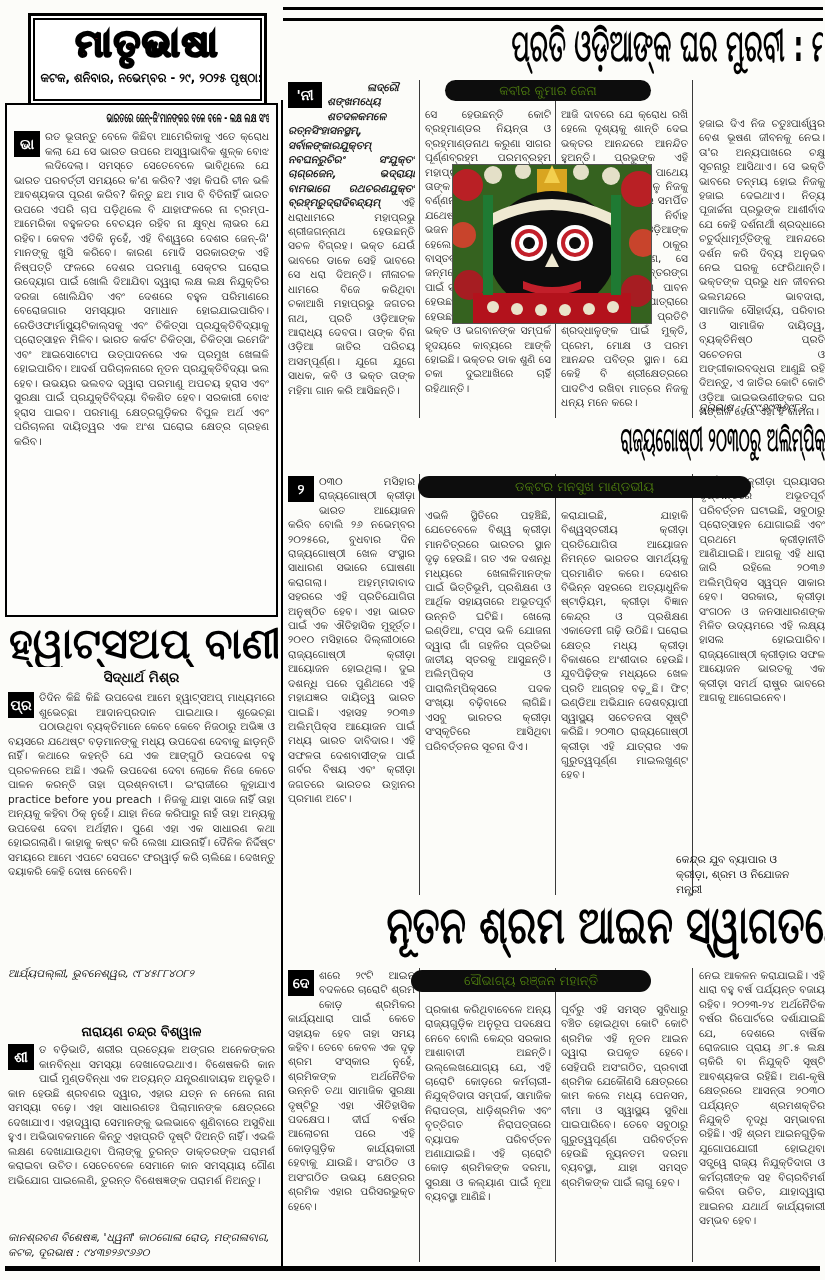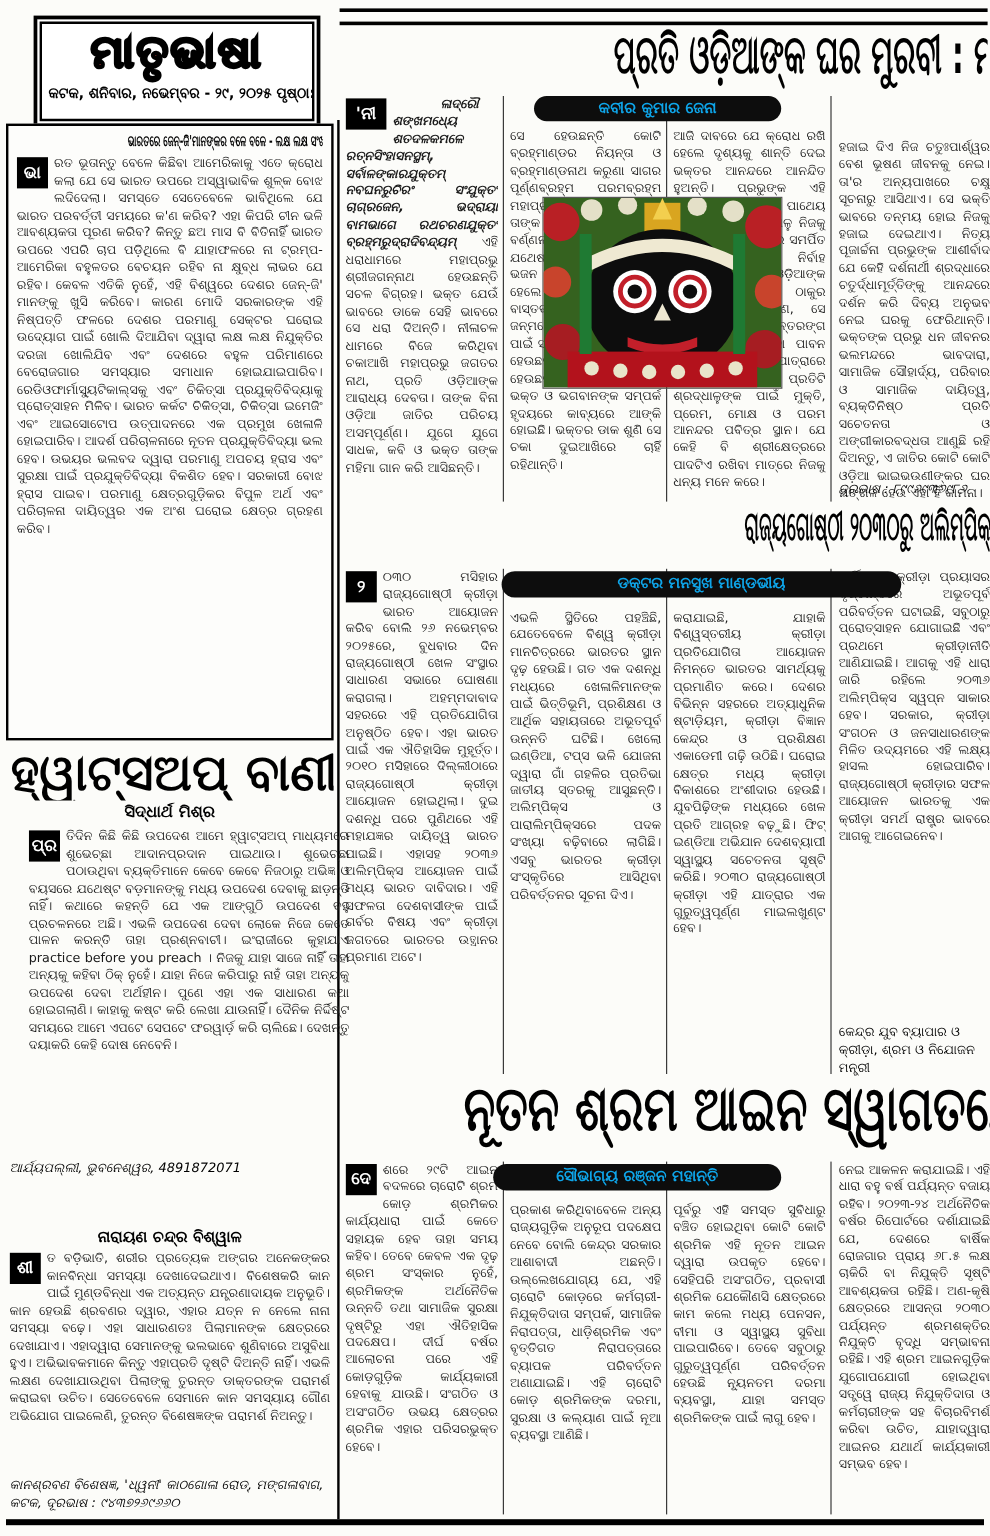--- a/index.html
+++ b/index.html
@@ -12,22 +12,22 @@
   .mast-title{margin-top:6px;height:48px;font-size:37px;font-weight:900;color:#ef4444;
               -webkit-text-stroke:2.5px #000;text-shadow:0 0 1px #000;letter-spacing:2px;overflow:hidden;}
   .mast-date{height:22px;font-size:12.5px;font-weight:bold;color:#000;overflow:hidden;}
   .toprule{left:283px;top:7px;width:540px;height:8px;border-top:3px solid #000;border-bottom:3px solid #000;}
   .vdiv{left:281px;top:100px;width:2px;height:1166px;background:#000;}
   .botrule{left:5px;top:1266px;width:815px;height:5px;background:#000;}
   
   .hwrap{position:absolute;text-align:center;font-weight:900;color:#000;overflow:hidden;line-height:1.05;}
   .fitline{display:inline-block;white-space:nowrap;transform-origin:center;}
   
-  .pill{position:absolute;background:#0d0d0d;border-radius:12px;color:#0ea5e9;text-align:center;
-        font-weight:bold;font-size:13px;line-height:21px;overflow:hidden;z-index:4;}
+  .pill{position:absolute;background:#0d0d0d;border-radius:12px;color:#4d7c0f;text-align:center;
+        font-weight:normal;font-size:13px;line-height:21px;overflow:hidden;z-index:4;}
   
   .art{position:absolute;}
   .col{position:absolute;width:127px;text-align:justify;font-size:10.6px;line-height:1.36;
        overflow:hidden;color:#191919;}
   .sep{position:absolute;width:1px;background:#3a3a3a;}
   .dc{float:left;width:26px;height:26px;background:#000;color:#fff;font-weight:bold;
       font-size:14px;line-height:26px;text-align:center;margin:2px 5px 2px 0;}
   .dcw{width:34px;}
   .verse{font-weight:bold;font-style:italic;margin-left:40px;}
   .sig{position:absolute;font-weight:normal;font-size:10.8px;line-height:1.4;color:#000;}
@@ -135,21 +135,21 @@
     </div>
     <div class="col" style="left:137px;top:86px;height:387px;width:126px;">
       <span>ଏଭଳି ସ୍ଥିତିରେ ପହଞ୍ଚିଛି, ଯେତେବେଳେ ବିଶ୍ୱ କ୍ରୀଡ଼ା ମାନଚିତ୍ରରେ ଭାରତର ସ୍ଥାନ ଦୃଢ଼ ହେଉଛି। ଗତ ଏକ ଦଶନ୍ଧି ମଧ୍ୟରେ ଖେଳାଳିମାନଙ୍କ ପାଇଁ ଭିତ୍ତିଭୂମି, ପ୍ରଶିକ୍ଷଣ ଓ ଆର୍ଥିକ ସହାୟତାରେ ଅଭୂତପୂର୍ବ ଉନ୍ନତି ଘଟିଛି। ଖେଲୋ ଇଣ୍ଡିଆ, ଟପ୍ସ ଭଳି ଯୋଜନା ଦ୍ୱାରା ଗାଁ ଗହଳିର ପ୍ରତିଭା ଜାତୀୟ ସ୍ତରକୁ ଆସୁଛନ୍ତି। ଅଲିମ୍ପିକ୍ସ ଓ ପାରାଲିମ୍ପିକ୍ସରେ ପଦକ ସଂଖ୍ୟା ବଢ଼ିବାରେ ଲାଗିଛି। ଏସବୁ ଭାରତର କ୍ରୀଡ଼ା ସଂସ୍କୃତିରେ ଆସିଥିବା ପରିବର୍ତ୍ତନର ସୂଚନା ଦିଏ।</span>
     </div>
     <div class="col" style="left:273px;top:86px;height:387px;">
       <span>କରାଯାଇଛି, ଯାହାକି ବିଶ୍ୱସ୍ତରୀୟ କ୍ରୀଡ଼ା ପ୍ରତିଯୋଗିତା ଆୟୋଜନ ନିମନ୍ତେ ଭାରତର ସାମର୍ଥ୍ୟକୁ ପ୍ରମାଣିତ କରେ। ଦେଶର ବିଭିନ୍ନ ସହରରେ ଅତ୍ୟାଧୁନିକ ଷ୍ଟାଡ଼ିୟମ, କ୍ରୀଡ଼ା ବିଜ୍ଞାନ କେନ୍ଦ୍ର ଓ ପ୍ରଶିକ୍ଷଣ ଏକାଡେମୀ ଗଢ଼ି ଉଠିଛି। ଘରୋଇ କ୍ଷେତ୍ର ମଧ୍ୟ କ୍ରୀଡ଼ା ବିକାଶରେ ଅଂଶୀଦାର ହେଉଛି। ଯୁବପିଢ଼ିଙ୍କ ମଧ୍ୟରେ ଖେଳ ପ୍ରତି ଆଗ୍ରହ ବଢ଼ୁଛି। ଫିଟ୍ ଇଣ୍ଡିଆ ଅଭିଯାନ ଦେଶବ୍ୟାପୀ ସ୍ୱାସ୍ଥ୍ୟ ସଚେତନତା ସୃଷ୍ଟି କରିଛି। ୨୦୩୦ ରାଜ୍ୟଗୋଷ୍ଠୀ କ୍ରୀଡ଼ା ଏହି ଯାତ୍ରାର ଏକ ଗୁରୁତ୍ୱପୂର୍ଣ୍ଣ ମାଇଲଖୁଣ୍ଟ ହେବ।</span>
     </div>
     <div class="col" style="left:411px;top:52px;height:375px;width:126px;">
       <span>ବାର୍ମିଂହାମ, କ୍ରୀଡ଼ା ପ୍ରୟାସର ଦୃଷ୍ଟାନ୍ତରେ ଅଭୂତପୂର୍ବ ପରିବର୍ତ୍ତନ ଘଟାଇଛି, ସବୁଠାରୁ ପ୍ରୋତ୍ସାହନ ଯୋଗାଇଛି ଏବଂ ପ୍ରଥମେ କ୍ରୀଡ଼ାନୀତି ଆଣିଯାଇଛି। ଆଗକୁ ଏହି ଧାରା ଜାରି ରହିଲେ ୨୦୩୬ ଅଲିମ୍ପିକ୍ସ ସ୍ୱପ୍ନ ସାକାର ହେବ। ସରକାର, କ୍ରୀଡ଼ା ସଂଗଠନ ଓ ଜନସାଧାରଣଙ୍କ ମିଳିତ ଉଦ୍ୟମରେ ଏହି ଲକ୍ଷ୍ୟ ହାସଲ ହୋଇପାରିବ। ରାଜ୍ୟଗୋଷ୍ଠୀ କ୍ରୀଡ଼ାର ସଫଳ ଆୟୋଜନ ଭାରତକୁ ଏକ କ୍ରୀଡ଼ା ସମର୍ଥ ରାଷ୍ଟ୍ର ଭାବରେ ଆଗକୁ ଆଗେଇନେବ।</span>
     </div>
-    <div class="sig" style="left:411px;top:430px;width:126px;">କେନ୍ଦ୍ର ଯୁବ ବ୍ୟାପାର ଓ କ୍ରୀଡ଼ା, ଶ୍ରମ ଓ ନିଯୋଜନ ମନ୍ତ୍ରୀ</div>
+    <div class="sig" style="left:388px;top:430px;width:126px;">କେନ୍ଦ୍ର ଯୁବ ବ୍ୟାପାର ଓ କ୍ରୀଡ଼ା, ଶ୍ରମ ଓ ନିଯୋଜନ ମନ୍ତ୍ରୀ</div>
   </div>
 
   <div class="art" style="left:288px;top:898px;width:537px;height:364px;">
     <div class="hwrap" style="left:0;top:0;width:537px;height:62px;font-size:52px;">
       <span class="fitline" style="transform: scaleX(0.732);">ନୂତନ ଶ୍ରମ ଆଇନ ସ୍ୱାଗତଯୋଗ୍ୟ</span>
     </div>
     <div class="pill" style="left:123px;top:72px;width:240px;height:22px;line-height:22px;">
       <span class="fitline">ସୌଭାଗ୍ୟ ରଞ୍ଜନ ମହାନ୍ତି</span>
     </div>
     <div class="sep" style="left:131px;top:70px;height:294px;"></div>
@@ -177,24 +177,24 @@
     <div class="lbody" style="height:465px;">
       <span class="dc">ଭା</span><span>ରତ ଭୂତାନ୍ତୁ ବେଳେ କିଛିବା ଆମେରିକାକୁ ଏତେ କ୍ରୋଧ କଲା ଯେ ସେ ଭାରତ ଉପରେ ଅସ୍ୱାଭାବିକ ଶୁଳ୍କ ବୋଝ ଲଦିଦେଲା। ସମସ୍ତେ ସେତେବେଳେ ଭାବିଥିଲେ ଯେ ଭାରତ ପରବର୍ତ୍ତୀ ସମୟରେ କ'ଣ କରିବ? ଏହା କିପରି ଚୀନ ଭଳି ଆବଶ୍ୟକତା ପୂରଣ କରିବ? କିନ୍ତୁ ଛଅ ମାସ ବି ବିତିନାହିଁ ଭାରତ ଉପରେ ଏପରି ଚାପ ପଡ଼ିଥିଲେ ବି ଯାହାଫଳରେ ନା ଟ୍ରମ୍ପ-ଆମେରିକା ବହୁଳତର ବେଚୟନ ରହିବ ନା କ୍ଷୁବ୍ଧ ଲାଭର ଯେ ରହିବ। କେବଳ ଏତିକି ନୁହେଁ, ଏହି ବିଶ୍ୱରେ ଦେଶର ଜେନ୍-ଜି' ମାନଙ୍କୁ ଖୁସି କରିବେ। କାରଣ ମୋଦି ସରକାରଙ୍କ ଏହି ନିଷ୍ପତ୍ତି ଫଳରେ ଦେଶର ପରମାଣୁ ସେକ୍ଟର ଘରୋଇ ଉଦ୍ୟୋଗ ପାଇଁ ଖୋଲି ଦିଆଯିବା ଦ୍ୱାରା ଲକ୍ଷ ଲକ୍ଷ ନିଯୁକ୍ତିର ଦରଜା ଖୋଲିଯିବ ଏବଂ ଦେଶରେ ବହୁଳ ପରିମାଣରେ ବେରୋଜଗାର ସମସ୍ୟାର ସମାଧାନ ହୋଇଯାଇପାରିବ।</span>
       <span>ରେଡିଓଫାର୍ମାସ୍ୟୁଟିକାଲ୍ସକୁ ଏବଂ ଚିକିତ୍ସା ପ୍ରଯୁକ୍ତିବିଦ୍ୟାକୁ ପ୍ରୋତ୍ସାହନ ମିଳିବ। ଭାରତ କର୍କଟ ଚିକିତ୍ସା, ଚିକିତ୍ସା ଇମେଜିଂ ଏବଂ ଆଇସୋଟୋପ ଉତ୍ପାଦନରେ ଏକ ପ୍ରମୁଖ ଖେଳାଳି ହୋଇପାରିବ। ଆଦର୍ଶ ପରିଚାଳନାରେ ନୂତନ ପ୍ରଯୁକ୍ତିବିଦ୍ୟା ଭଲ ହେବ। ଉଭୟର ଭଲବଦ ଦ୍ୱାରା ପରମାଣୁ ଅପଚୟ ହ୍ରାସ ଏବଂ ସୁରକ୍ଷା ପାଇଁ ପ୍ରଯୁକ୍ତିବିଦ୍ୟା ବିକଶିତ ହେବ। ସରକାରୀ ବୋଝ ହ୍ରାସ ପାଇବ। ପରମାଣୁ କ୍ଷେତ୍ରଗୁଡ଼ିକର ବିପୁଳ ଅର୍ଥ ଏବଂ ପରିଚାଳନା ଦାୟିତ୍ୱର ଏକ ଅଂଶ ଘରୋଇ କ୍ଷେତ୍ର ଗ୍ରହଣ କରିବ।</span>
     </div>
   </div>
 
   <div class="hwrap" style="left:5px;top:622px;width:273px;height:45px;font-size:42px;">
     <span class="fitline" style="transform: scaleX(0.972);">ହ୍ୱାଟ୍ସଅପ୍ ବାଣୀ</span>
   </div>
   <div class="byline-c" style="left:5px;top:669px;width:273px;height:17px;font-size:13.5px;">ସିଦ୍ଧାର୍ଥ ମିଶ୍ର</div>
-  <div class="abs lbody" style="left:24px;top:690px;width:267px;height:274px;">
+  <div class="abs lbody" style="left:8px;top:690px;width:267px;height:274px;">
     <span class="dc">ପ୍ର</span><span>ତିଦିନ କିଛି କିଛି ଉପଦେଶ ଆମେ ହ୍ୱାଟ୍ସଅପ୍ ମାଧ୍ୟମରେ ଶୁଭେଚ୍ଛା ଆଦାନପ୍ରଦାନ ପାଇଥାଉ। ଶୁଭେଚ୍ଛା ପଠାଉଥିବା ବ୍ୟକ୍ତିମାନେ କେବେ କେବେ ନିଜଠାରୁ ଅଭିଜ୍ଞ ଓ ବୟସରେ ଯଥେଷ୍ଟ ବଡ଼ମାନଙ୍କୁ ମଧ୍ୟ ଉପଦେଶ ଦେବାକୁ ଛାଡ଼ନ୍ତି ନାହିଁ। କଥାରେ କହନ୍ତି ଯେ ଏକ ଆଙ୍ଗୁଠି ଉପଦେଶ ବହୁ ପ୍ରଚଳନରେ ଅଛି। ଏଭଳି ଉପଦେଶ ଦେବା ଲୋକେ ନିଜେ କେତେ ପାଳନ କରନ୍ତି ତାହା ପ୍ରଶ୍ନବାଚୀ। ଇଂରାଜୀରେ କୁହାଯାଏ practice before you preach । ନିଜକୁ ଯାହା ସାଜେ ନାହିଁ ତାହା ଅନ୍ୟକୁ କହିବା ଠିକ୍ ନୁହେଁ। ଯାହା ନିଜେ କରିପାରୁ ନାହଁ ତାହା ଅନ୍ୟକୁ ଉପଦେଶ ଦେବା ଅର୍ଥହୀନ। ପୁଣେ ଏହା ଏକ ସାଧାରଣ କଥା ହୋଇଗଲାଣି। କାହାକୁ କଷ୍ଟ କରି ଲେଖା ଯାଉନାହିଁ। ଦୈନିକ ନିର୍ଦ୍ଦିଷ୍ଟ ସମୟରେ ଆମେ ଏପଟେ ସେପଟେ ଫରୱାର୍ଡ଼ କରି ଚାଲିଛେ। ଦେଖନ୍ତୁ ଦୟାକରି କେହି ଦୋଷ ନେବେନି।</span>
   </div>
-  <div class="sig it" style="left:8px;top:966px;width:267px;">ଆର୍ଯ୍ୟପଲ୍ଲୀ, ଭୁବନେଶ୍ୱର, 4891872071</div>
+  <div class="sig it" style="left:8px;top:966px;width:267px;">ଆର୍ଯ୍ୟପଲ୍ଲୀ, ଭୁବନେଶ୍ୱର, ୯୮୪୫୮୮୪୦୮୨</div>
 
   <div class="byline-c" style="left:5px;top:1024px;width:273px;height:16px;font-size:13px;">ନାରାୟଣ ଚନ୍ଦ୍ର ବିଶ୍ୱାଳ</div>
   <div class="abs lbody" style="left:8px;top:1042px;width:267px;height:188px;">
     <span class="dc">ଶୀ</span><span>ତ ବଡ଼ିଭାତି, ଶରୀର ପ୍ରତ୍ୟେକ ଅଙ୍ଗର ଅନେକଙ୍କର କାନବିନ୍ଧା ସମସ୍ୟା ଦେଖାଦେଇଥାଏ। ବିଶେଷକରି କାନ ପାଇଁ ମୁଣ୍ଡବିନ୍ଧା ଏକ ଅତ୍ୟନ୍ତ ଯନ୍ତ୍ରଣାଦାୟକ ଅନୁଭୂତି। କାନ ହେଉଛି ଶ୍ରବଣର ଦ୍ୱାର, ଏହାର ଯତ୍ନ ନ ନେଲେ ନାନା ସମସ୍ୟା ବଢ଼େ। ଏହା ସାଧାରଣତଃ ପିଲାମାନଙ୍କ କ୍ଷେତ୍ରରେ ଦେଖାଯାଏ। ଏହାଦ୍ୱାରା ସେମାନଙ୍କୁ ଭଲଭାବେ ଶୁଣିବାରେ ଅସୁବିଧା ହୁଏ। ଅଭିଭାବକମାନେ କିନ୍ତୁ ଏହାପ୍ରତି ଦୃଷ୍ଟି ଦିଅନ୍ତି ନାହିଁ। ଏଭଳି ଲକ୍ଷଣ ଦେଖାଯାଉଥିବା ପିଲାଙ୍କୁ ତୁରନ୍ତ ଡାକ୍ତରଙ୍କ ପରାମର୍ଶ କରାଇବା ଉଚିତ। ସେତେବେଳେ ସେମାନେ କାନ ସମସ୍ୟାୟ ଗୌଣ ଅଭିଯୋଗ ପାଇଲେଣି, ତୁରନ୍ତ ବିଶେଷଜ୍ଞଙ୍କ ପରାମର୍ଶ ନିଅନ୍ତୁ।</span>
   </div>
   <div class="sig it" style="left:8px;top:1230px;width:267px;">କାନଶ୍ରବଣ ବିଶେଷଜ୍ଞ, 'ଧ୍ୱନୀ' କାଠଗୋଳା ରୋଡ୍, ମଙ୍ଗଳାବାଗ, କଟକ, ଦୂରଭାଷ : ୯୪୩୭୨୬୯୬୬୦</div>
 
 </div>
 
 </body></html>

